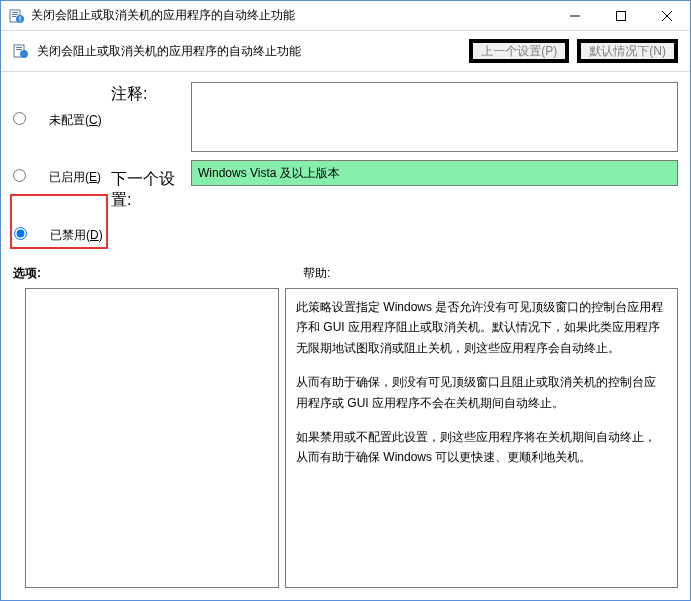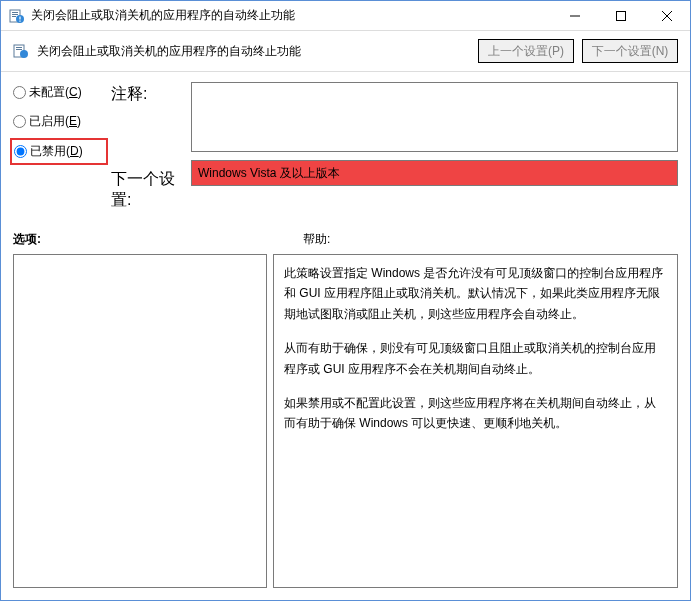--- a/index.html
+++ b/index.html
@@ -64,45 +64,45 @@
     width: 16px;
     height: 16px;
   }
   .toolbar .policy-title {
     flex: 1;
     font-size: 12px;
   }
   .nav-btn {
     min-width: 96px;
     height: 24px;
-    border: 1px solid #000000;
+    border: 4px solid #000000;
     background: #f0f0f0;
     color: #808080;
     font-size: 12px;
     cursor: default;
     padding: 0 8px;
   }
   .upper {
     display: flex;
     padding: 10px 12px 6px 12px;
     gap: 10px;
   }
   .radios {
     width: 88px;
     display: flex;
     flex-direction: column;
     gap: 12px;
     padding-top: 2px;
   }
   .radio-row {
     display: flex;
-    align-items: center;
-    gap: 0;
+    gap: 20px;
     font-size: 12px;
     white-space: nowrap;
+    margin-top: 28px;
   }
   .radio-row input[type=radio] {
     margin: 0 3px 0 0;
     width: 13px;
     height: 13px;
   }
   .radio-row .u { text-decoration: underline; }
   .highlight {
     border: 2px solid #e53434;
     padding: 3px 18px 3px 2px;
@@ -128,39 +128,40 @@
     height: 70px;
     border: 1px solid #7a7a7a;
     background: #fff;
     padding: 4px;
     overflow: auto;
     font-size: 12px;
   }
   .platform-box {
     height: 26px;
     border: 1px solid #7a7a7a;
-    background: #ef4444;
+    background: #86efac;
     padding: 4px 6px;
     font-size: 12px;
     display: flex;
     align-items: center;
   }
   .mid-labels {
     display: flex;
     padding: 14px 12px 6px 12px;
   }
   .mid-labels .left-lbl {
     width: 290px;
     font-weight: bold;
   }
   .lower {
     flex: 1;
     display: flex;
     padding: 0 12px 12px 12px;
     gap: 6px;
+    margin-left: 12px;
   }
   .options-box {
     width: 254px;
     border: 1px solid #7a7a7a;
     background: #fff;
   }
   .help-box {
     flex: 1;
     border: 1px solid #7a7a7a;
     background: #fff;
@@ -215,21 +216,21 @@
     <span class="policy-icon">
       <svg width="16" height="16" viewBox="0 0 16 16">
         <rect x="1" y="2" width="10" height="12" fill="#fff" stroke="#5a7a9a" stroke-width="1"></rect>
         <rect x="3" y="4" width="6" height="1" fill="#5a7a9a"></rect>
         <rect x="3" y="6" width="6" height="1" fill="#5a7a9a"></rect>
         <circle cx="11" cy="11" r="4" fill="#3288d8"></circle>
       </svg>
     </span>
     <span class="policy-title">关闭会阻止或取消关机的应用程序的自动终止功能</span>
     <button class="nav-btn" disabled="">上一个设置(P)</button>
-    <button class="nav-btn" disabled="">下一个设置(N)</button>
+    <button class="nav-btn" disabled="">默认情况下(N)</button>
   </div>
 
   <div class="upper">
     <div class="radios">
       <label class="radio-row">
         <input type="radio" name="state" style="">
         <span><span>未配置</span>(<span class="u">C</span>)</span>
       </label>
       <label class="radio-row">
         <input type="radio" name="state" style="">

